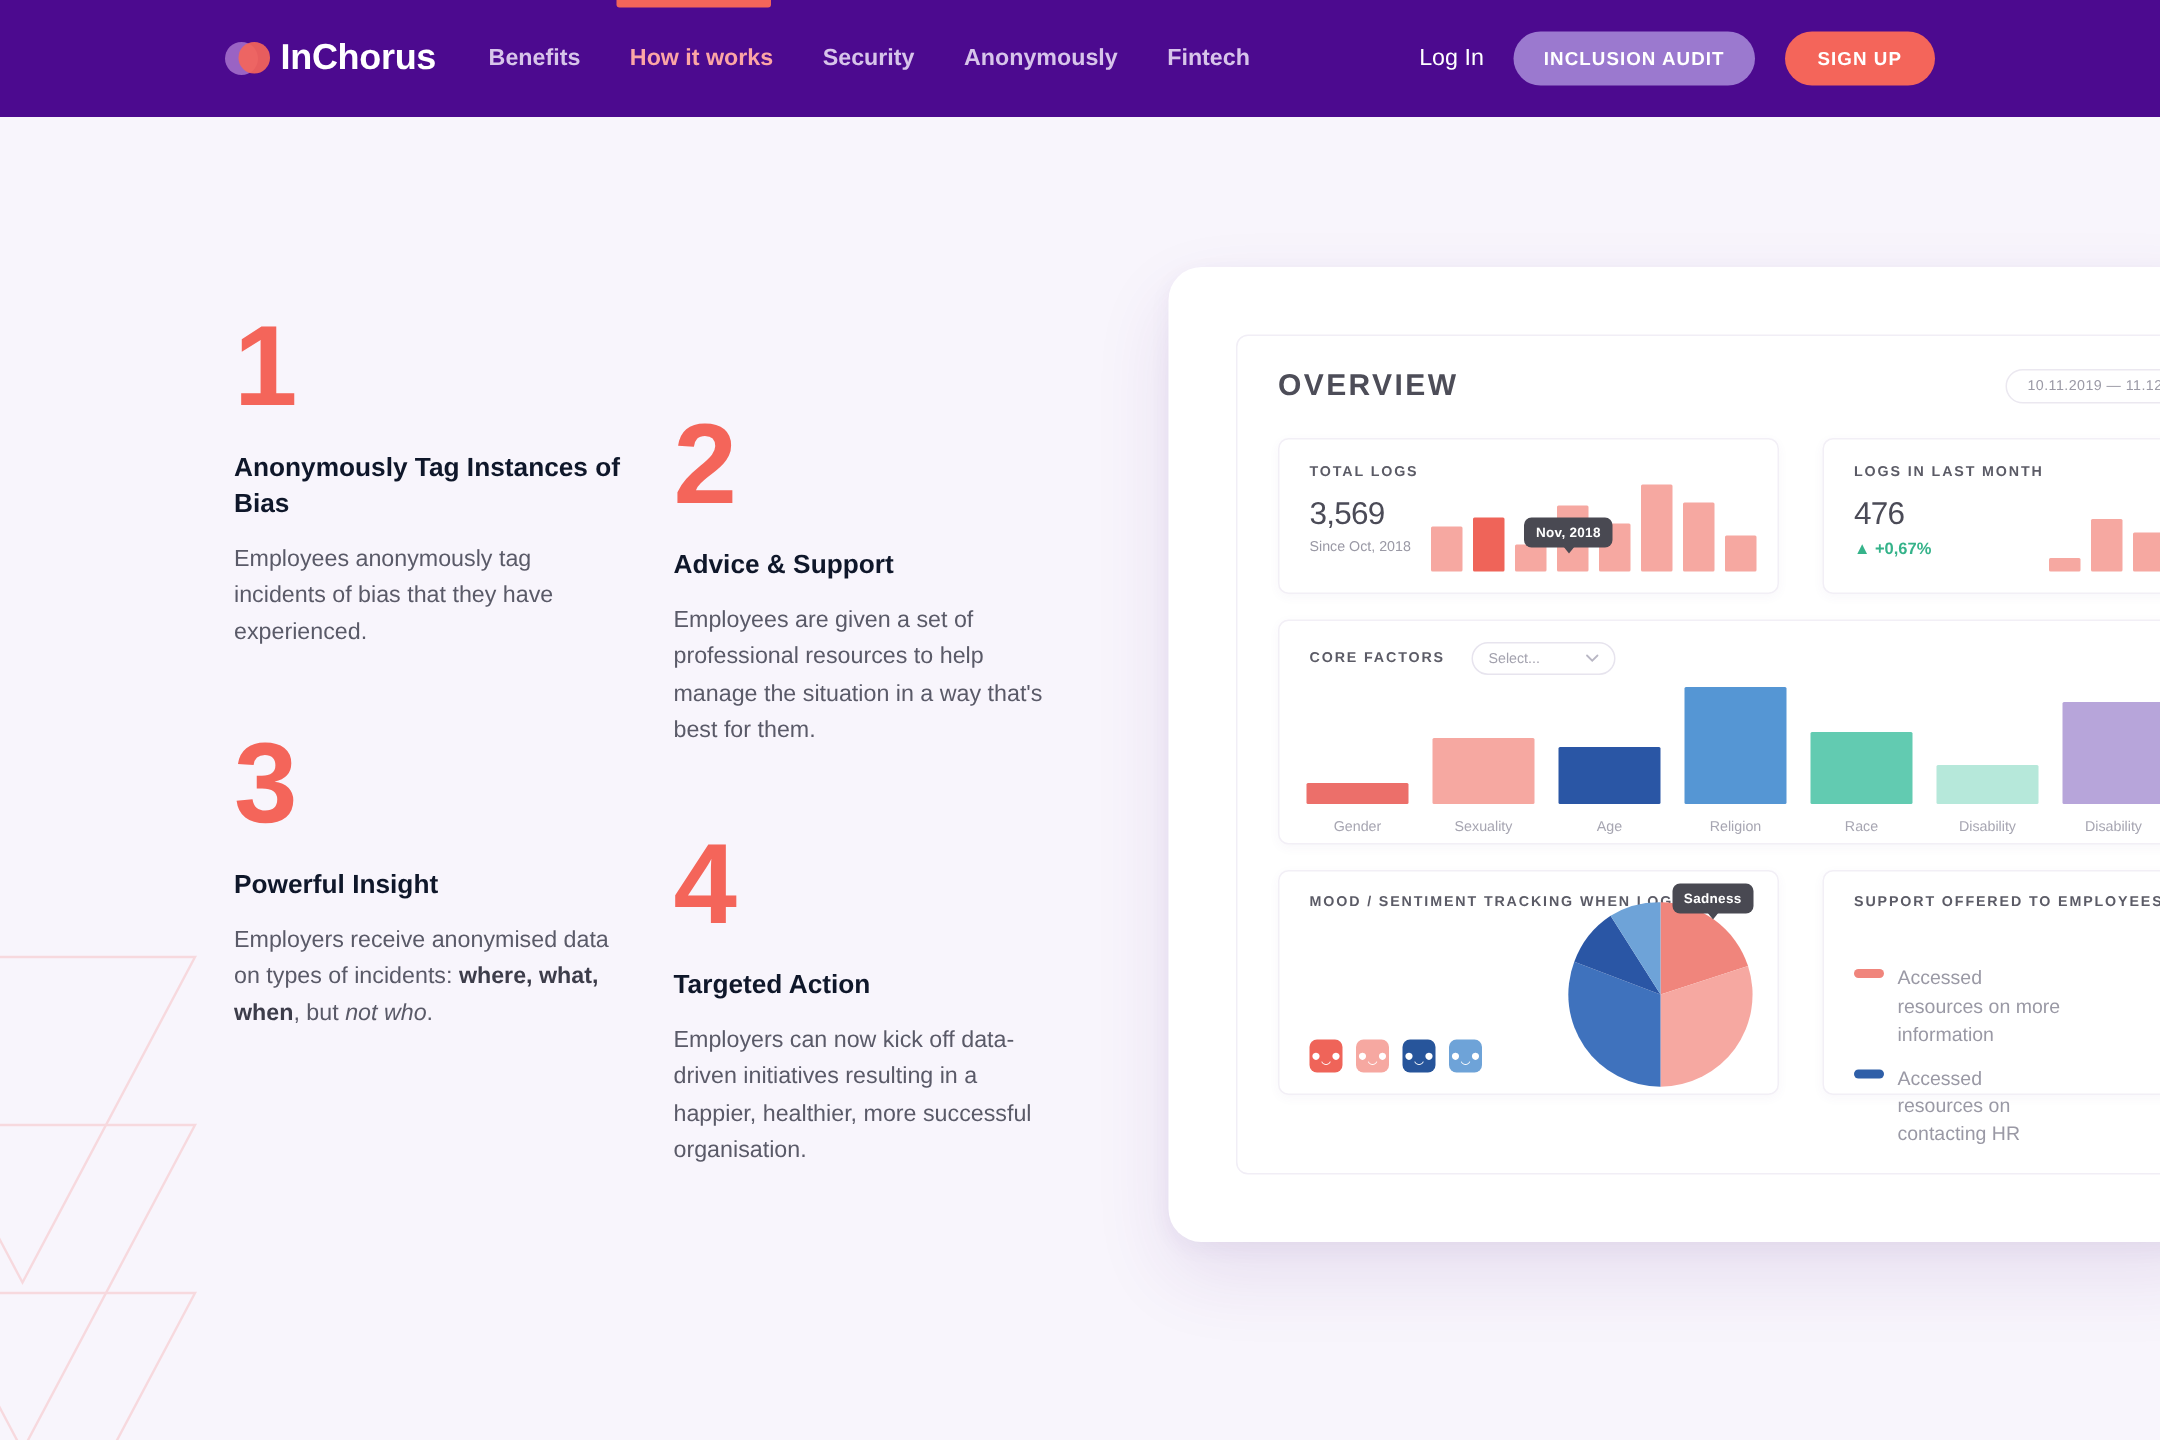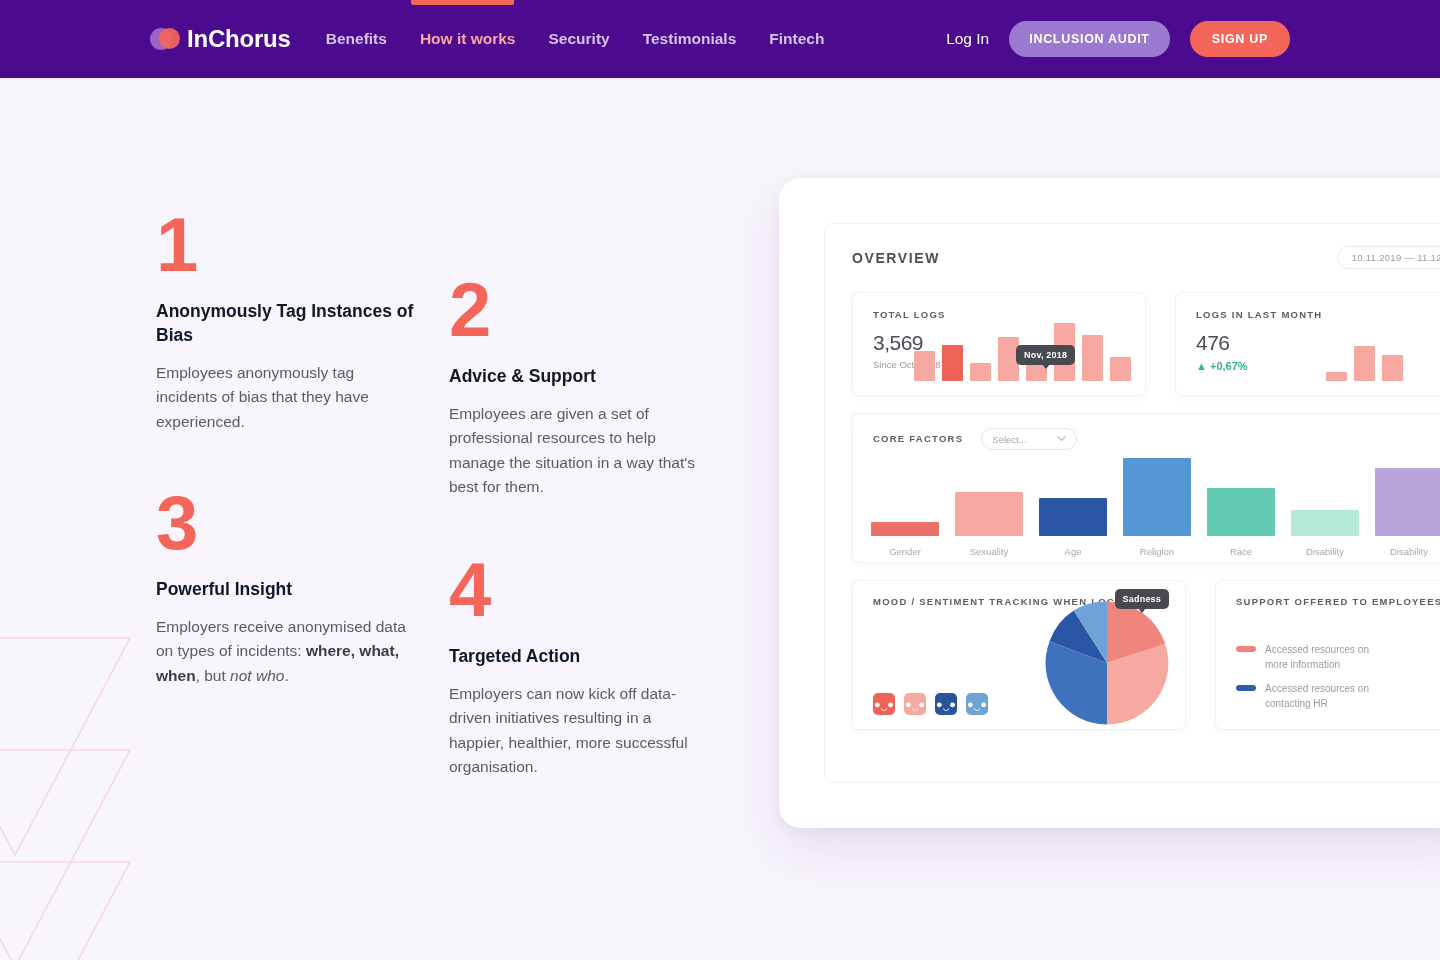--- a/index.html
+++ b/index.html
@@ -77,37 +77,37 @@
     background:#ffffff; border-radius:22px 0 0 22px;
     box-shadow:0 22px 52px rgba(88,40,140,.11), 0 4px 14px rgba(88,40,140,.05);
     z-index:6; overflow:hidden;
   }
   .dash-inner {
     position:absolute; left:45px; top:45px; width:700px; height:560px;
     background:#ffffff; border:1px solid #f1eef6; border-radius:8px 0 0 8px;
     padding:22px 0 0 27px;
   }
   .dash-head { display:flex; align-items:center; width:630px; }
-  .dash-title { font-size:14px; font-weight:700; color:#4d4d58; letter-spacing:1.6px; }
+  .dash-title { font-size:20px; font-weight:700; color:#4d4d58; letter-spacing:1.6px; }
   .date-pill {
     margin-left:auto; border:1px solid #ebe8f0; border-radius:14px;
     padding:5px 14px; font-size:9.5px; color:#9b9aa6; letter-spacing:.3px; white-space:nowrap;
   }
 
   .card {
     background:#fff; border:1px solid #f2eff6; border-radius:7px;
     box-shadow:0 2px 7px rgba(90,60,130,.045);
   }
   .card-label {
     font-size:9.5px; font-weight:700; color:#5b5b66; letter-spacing:1.25px; line-height:1.45;
   }
 
   
   .stat-row { display:flex; gap:29px; margin-top:23px; }
-  .stat-card { width:294px; height:104px; padding:15px 0 0 20px; position:relative; flex:none; }
+  .stat-card { width:334px; height:104px; padding:15px 0 0 20px; position:relative; flex:none; }
   .stat-card.narrow { width:330px; }
   .stat-num { font-size:21px; color:#4b4b57; font-weight:400; margin-top:9px; letter-spacing:-.5px; }
   .stat-sub { font-size:9.5px; color:#9a99a5; margin-top:4px; }
   .stat-delta { font-size:11px; color:#35b38a; margin-top:5px; font-weight:600; }
   .spark { position:absolute; bottom:14px; display:flex; align-items:flex-end; gap:7px; height:62px; }
   .spark .bar { width:21px; background:#f6a8a1; border-radius:1px; }
   .spark .bar.hl { background:#ef6459; }
   .tooltip {
     position:absolute; background:#494952; color:#fff; font-size:9px; font-weight:600;
     border-radius:5px; padding:5px 8px; white-space:nowrap; letter-spacing:.2px;
@@ -137,21 +137,21 @@
   .supp-card { width:330px; height:150px; padding:14px 0 0 20px; position:relative; flex:none; }
   .emoji-row { position:absolute; left:20px; bottom:14px; display:flex; gap:9px; }
   .emoji {
     width:22px; height:22px; border-radius:5px; display:flex; align-items:center;
     justify-content:center; color:#fff; font-size:11px; line-height:1;
   }
   .pie { position:absolute; right:14px; top:18px; width:128px; height:128px; }
   .legend { position:absolute; left:20px; top:62px; }
   .legend-item { display:flex; align-items:flex-start; gap:9px; margin-bottom:10px; }
   .legend-swatch { width:20px; height:6px; border-radius:3px; margin-top:3px; flex:none; }
-  .legend-text { font-size:10px; color:#9a99a5; line-height:1.45; width:110px; }
+  .legend-text { font-size:13px; color:#9a99a5; line-height:1.45; width:110px; }
 </style>
 </head>
 <body>
 
 <svg class="deco" viewBox="0 0 360 420">
   <g fill="none" stroke="#f7d9de" stroke-width="1.6">
     <path d="M10 38 L240 38 L125 255 Z"></path>
     <path d="M10 150 L240 150 L125 367 Z"></path>
     <path d="M10 262 L240 262 L125 479 Z"></path>
   </g>
@@ -165,21 +165,21 @@
       <div class="c1"></div>
         <div class="c2"></div>
     </div>
     <span class="logo-text">InChorus</span>
   </div>
 
   <nav class="nav">
     <a href="#">Benefits</a>
     <a href="#" class="active">How it works</a>
     <a href="#">Security</a>
-    <a href="#">Testimonials</a>
+    <a href="#">Anonymously</a>
     <a href="#">Fintech</a>
   </nav>
 
   <div class="header-right">
     <a href="#" class="login-link">Log In</a>
     <button class="btn btn-audit">INCLUSION AUDIT</button>
     <button class="btn btn-signup">SIGN UP</button>
   </div>
 </div>
 

